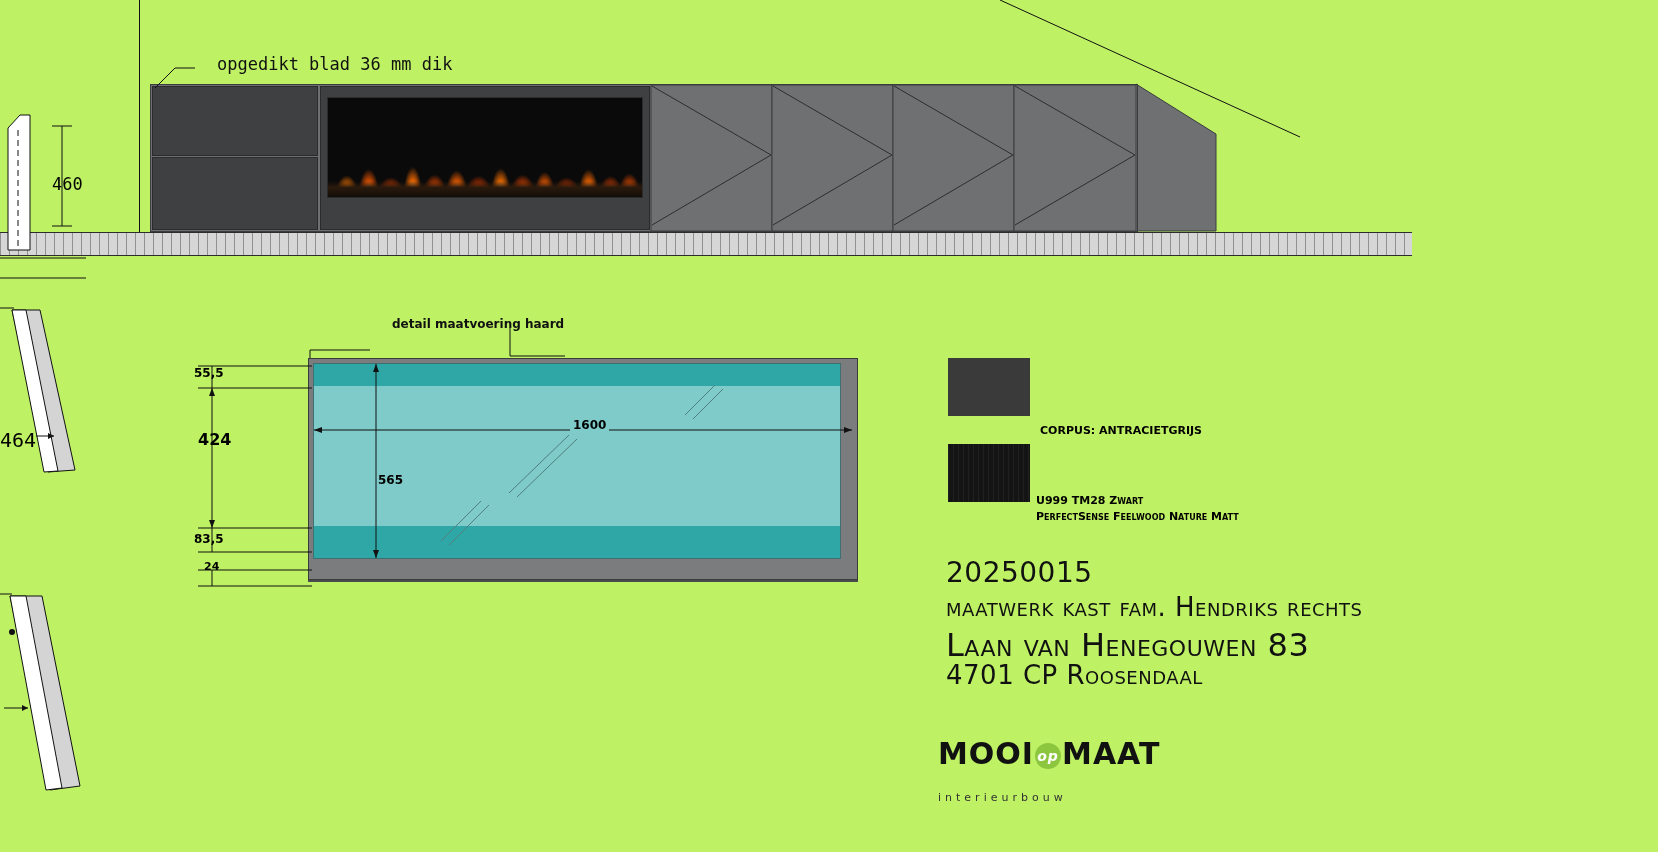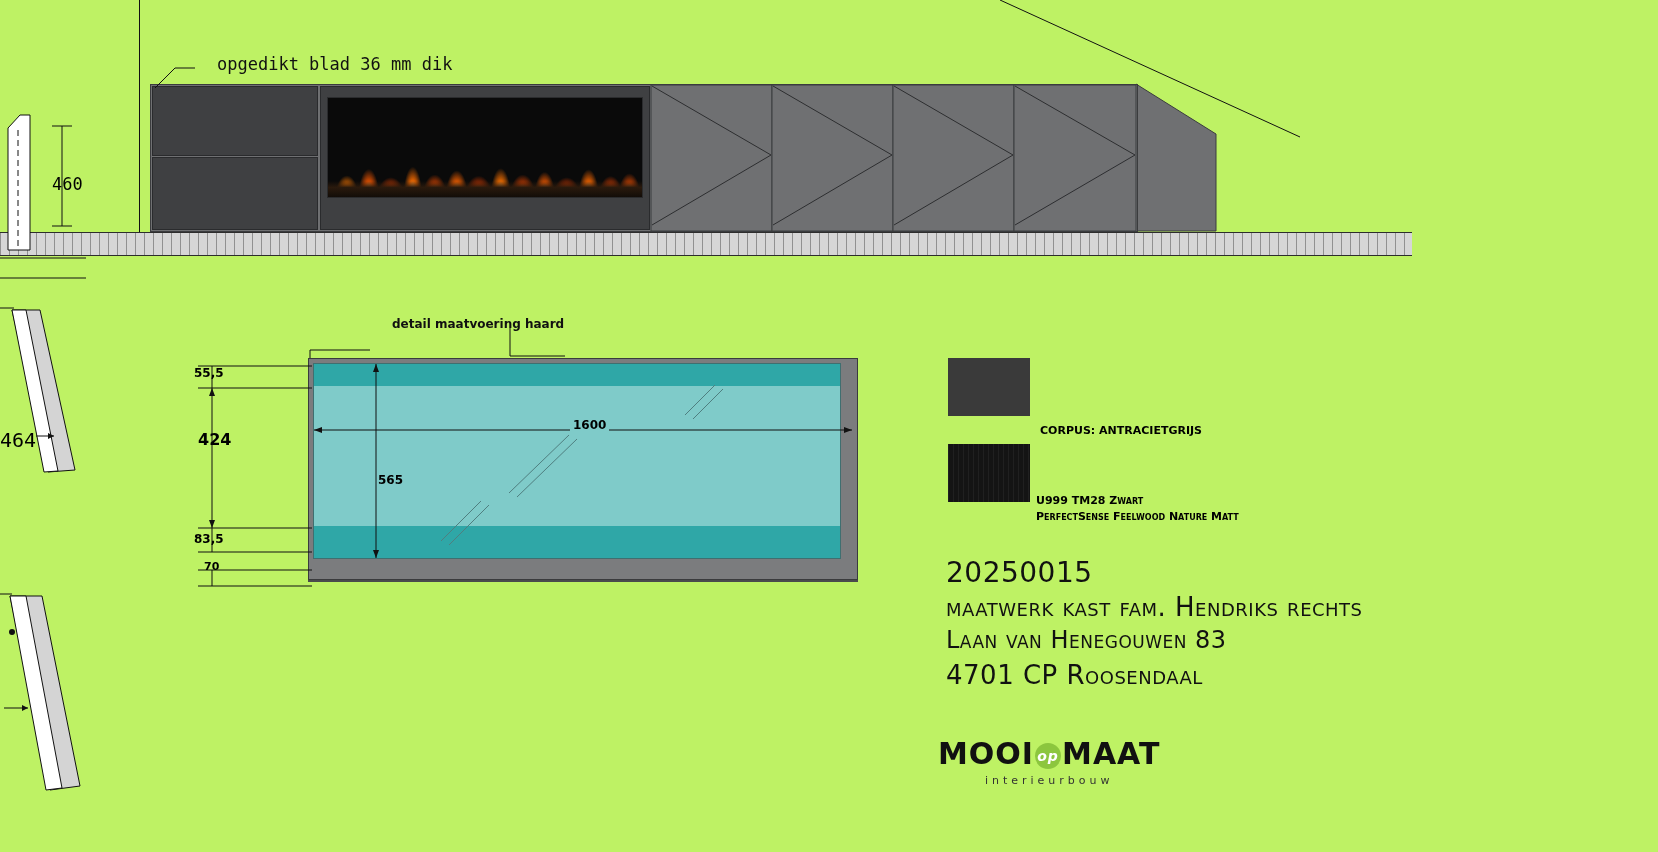--- a/index.html
+++ b/index.html
@@ -152,22 +152,22 @@
     text-align: center;
     line-height: 26px;
     vertical-align: middle;
     margin: 0 1px;
   }
   .logo-sub {
     font-family: "DejaVu Sans", sans-serif;
     font-size: 11px;
     letter-spacing: 4px;
     color: #333;
-    text-align: center;
-    margin-top: 3px;
+    text-align: left;
+    margin-top: 20px;
     white-space: nowrap;
   }
 
   svg { display: block; overflow: visible; }
 </style>
 </head>
 <body>
 
 <div class="stage">
 
@@ -292,21 +292,21 @@
       <polygon points="22,34 19,42 25,42" fill="#111"></polygon>
       <polygon points="22,174 19,166 25,166" fill="#111"></polygon>
       <line x1="22" y1="12" x2="22" y2="34" stroke="#111" stroke-width="1"></line>
       <line x1="22" y1="174" x2="22" y2="198" stroke="#111" stroke-width="1"></line>
       <line x1="22" y1="216" x2="22" y2="232" stroke="#111" stroke-width="1"></line>
     </svg>
 
     <div class="dim-text" style="left:14px; top:36px; font-size:12px;">55,5</div>
     <div class="dim-text" style="left:18px; top:100px; font-size:16px;">424</div>
     <div class="dim-text" style="left:14px; top:202px; font-size:12px;">83,5</div>
-    <div class="dim-text" style="left:24px; top:230px; font-size:11px;">70</div>
+    <div class="dim-text" style="left:24px; top:230px; font-size:11px;">24</div>
 
     <svg class="abs" style="left:186px; top:30px; width:20px; height:216px;">
       <line x1="10" y1="4" x2="10" y2="198" stroke="#111" stroke-width="1"></line>
       <polygon points="10,4 7,12 13,12" fill="#111"></polygon>
       <polygon points="10,198 7,190 13,190" fill="#111"></polygon>
     </svg>
     <div class="dim-text" style="left:198px; top:130px; font-size:12px;margin-top:13px;">565</div>
 
     <svg class="abs" style="left:130px; top:92px; width:548px; height:16px;">
       <line x1="4" y1="8" x2="542" y2="8" stroke="#111" stroke-width="1"></line>
@@ -323,21 +323,21 @@
 
     <div class="swatch" style="left:0px; top:86px; width:82px; height:58px; background:#141414;
          background-image: repeating-linear-gradient(90deg, rgba(255,255,255,.05) 0 1px, rgba(0,0,0,0) 1px 5px);"></div>
     <div class="swatch-caption" style="left:88px; top:136px; font-size:11px; font-weight:bold;">U999 TM28 Zwart</div>
     <div class="swatch-caption" style="left:88px; top:152px; font-size:11px; font-weight:bold;">PerfectSense Feelwood Nature Matt</div>
   </div>
 
   <div class="abs" style="left:946px; top:556px; width:640px; height:180px;">
     <div class="title-line" style="left:0px; top:0px; font-size:28px;">20250015</div>
     <div class="title-line" style="left:0px; top:36px; font-size:26px;">maatwerk kast fam. Hendriks rechts</div>
-    <div class="title-line" style="left:0px; top:70px; font-size:24px;">Laan van Henegouwen 83</div>
+    <div class="title-line" style="left:0px; top:70px; font-size:32px;">Laan van Henegouwen 83</div>
     <div class="title-line" style="left:0px; top:104px; font-size:26px;">4701 CP     Roosendaal</div>
   </div>
 
   <div class="logo-wrap" style="left:938px; top:736px;">
     <div class="logo-text">
       <span>MOOI</span><span class="logo-badge">op</span><span>MAAT</span>
     </div>
     <div class="logo-sub">interieurbouw</div>
   </div>
 

